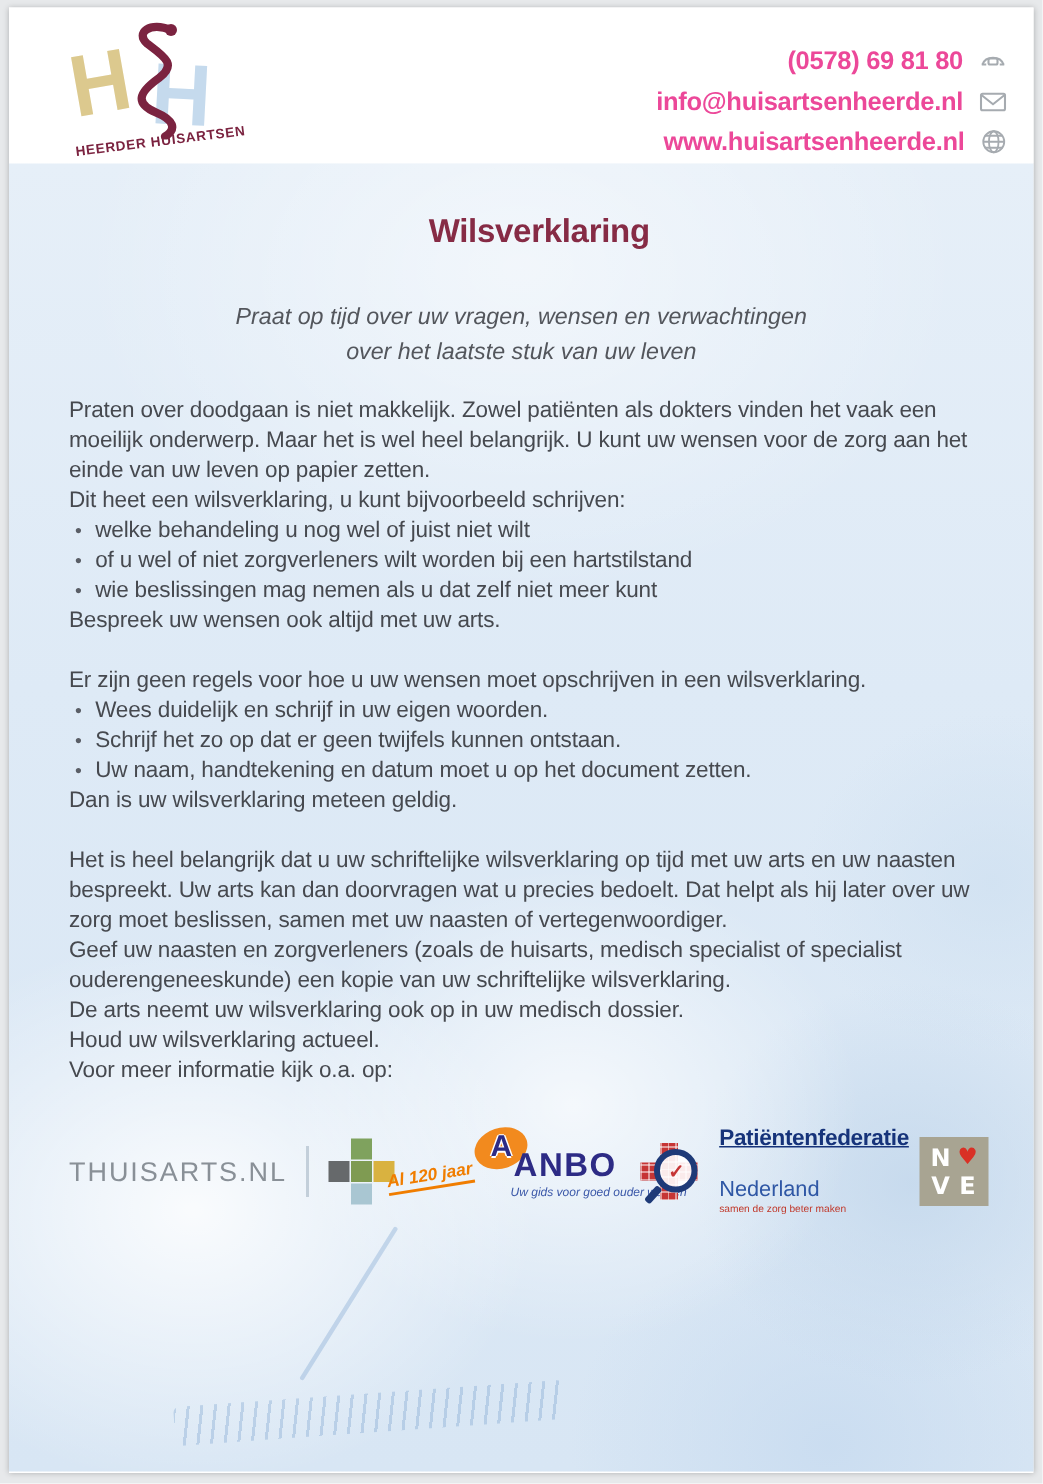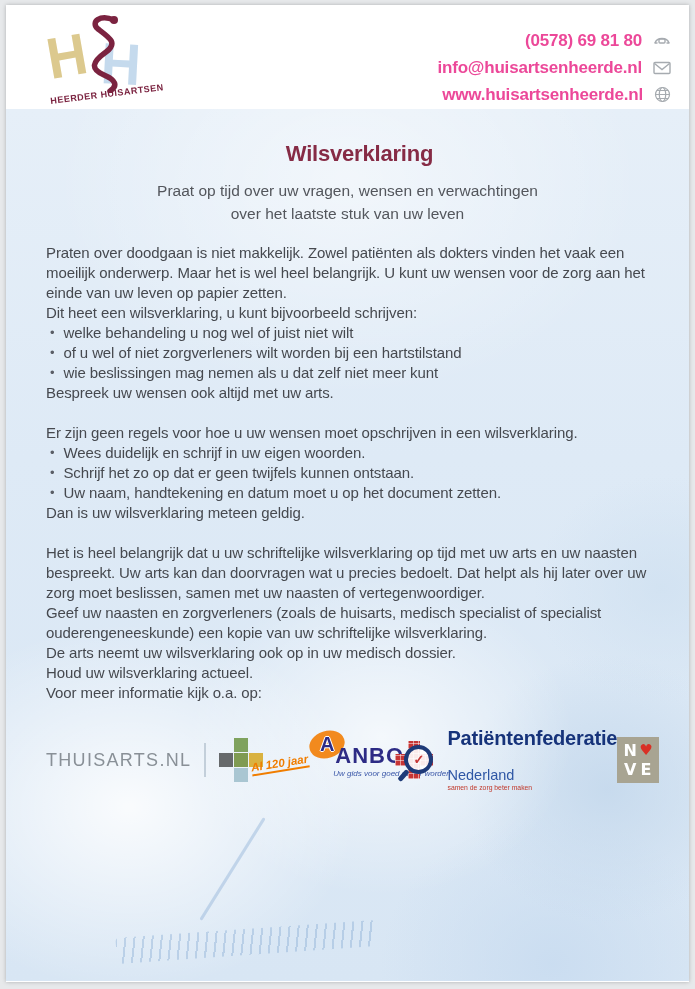--- a/index.html
+++ b/index.html
@@ -51,21 +51,21 @@
   .content::after{ 
     content:"";position:absolute;left:225px;top:700px;width:3px;height:120px;
     background:rgba(120,160,205,.35);transform:rotate(32deg);border-radius:2px;
   }
   .doc-title{
     margin-top:32px;text-align:center;
     font-size:22px;font-weight:bold;color:#862b45;letter-spacing:-.2px;
     position:relative;z-index:2;padding-left:24px;
   }
   .doc-subtitle{
-    margin-top:12px;text-align:center;
+    margin-top:33px;text-align:center;font-style:italic;
     font-size:15.5px;line-height:23px;color:#53565c;
     position:relative;z-index:2;
   }
   .body-text{
     position:relative;z-index:2;
     padding:18px 40px 0 40px;
     color:#46494f;font-size:15px;line-height:20px;letter-spacing:-.1px;
   }
   .body-text .line{margin:0;}
   .bullet-item{display:flex;padding-left:4px;}
@@ -119,21 +119,21 @@
   .pf-cross-h{left:0;top:17px;width:38px;height:12px;}
   .pf-cross-v{left:13px;top:4px;width:12px;height:38px;}
   .pf-ring{
     position:absolute;left:9px;top:8px;width:21px;height:21px;border:4px solid #1e3a78;
     border-radius:50%;background:rgba(255,255,255,.9);
     display:flex;align-items:center;justify-content:center;
   }
   .pf-ring span{color:#c63535;font-weight:900;font-size:13px;line-height:1;}
   .pf-handle{position:absolute;left:6px;top:32px;width:5px;height:13px;background:#1e3a78;border-radius:2px;transform:rotate(42deg);}
   .pf-text{line-height:1;}
-  .pf-name1{font-size:20px;font-weight:bold;color:#16337a;letter-spacing:-.2px;}
+  .pf-name1{font-size:15px;font-weight:bold;color:#16337a;letter-spacing:-.2px;text-decoration:underline;}
   .pf-name2{font-size:14.5px;color:#2f57a5;margin-top:20px;}
   .pf-tagline{font-size:6.8px;color:#c0392b;margin-top:3px;}
   
   .nvve{
     width:46px;height:46px;background:#a8a492;box-sizing:border-box;padding:4px 5px;
     display:grid;grid-template-columns:1fr 1fr;align-items:center;justify-items:center;
   }
   .nvve span{
     font-family:"DejaVu Sans", sans-serif;font-weight:900;font-size:16px;line-height:1;color:#ffffff;
   }

